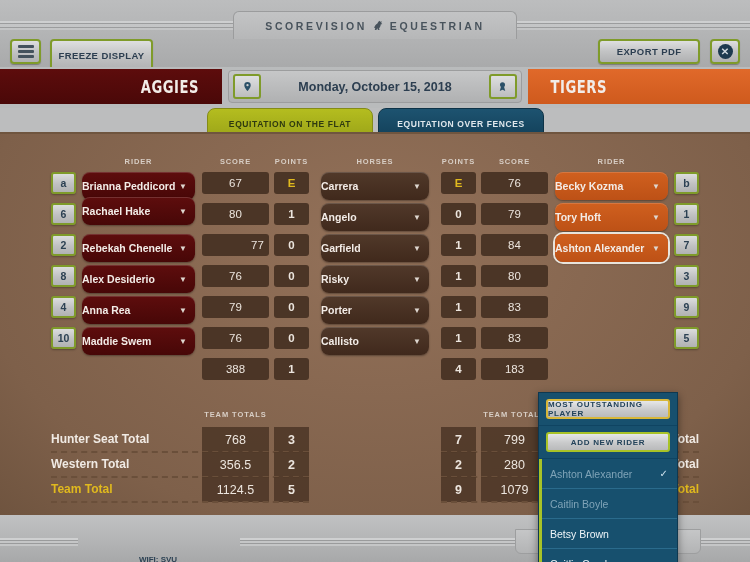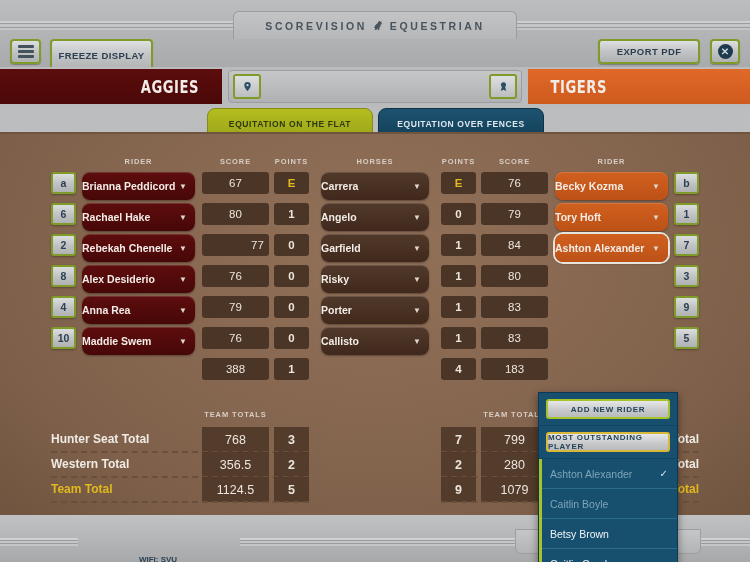--- a/index.html
+++ b/index.html
@@ -283,20 +283,21 @@
   <div class="team-bar">
     <div class="team-home">
       <span class="team-name">AGGIES</span>
     </div>
     <div class="date-plate">
       <div class="icon-btn">
         <svg width="11" height="13" viewBox="0 0 24 24" fill="#2a5068">
             <path d="M12 2a7 7 0 00-7 7c0 5 7 13 7 13s7-8 7-13a7 7 0 00-7-7zm0 9.5A2.5 2.5 0 1112 6.5a2.5 2.5 0 010 5z"></path>
           </svg>
       </div>
+      <span class="date-text">Monday, October 15, 2018</span>
       <div class="icon-btn">
         <svg width="11" height="13" viewBox="0 0 24 24" fill="#2a5068">
             <circle cx="12" cy="8" r="5.5"></circle>
             <path d="M8.5 13L6 22l6-3 6 3-2.5-9z"></path>
           </svg>
       </div>
     </div>
     <div class="team-away">
       <span class="team-name">TIGERS</span>
     </div>
@@ -328,21 +329,21 @@
           <span class="caret">▼</span>
         </div>
         <div class="cell points pts-E" style="left:441px;top:38px;">E</div>
         <div class="cell score" style="left:481px;top:38px;">76</div>
         <div class="pill away" style="left:555px;top:38px;">
           <span>Becky Kozma</span>
           <span class="caret">▼</span>
         </div>
         <div class="badge" style="left:674px;top:38px;">b</div>
         <div class="badge" style="left:51px;top:69px;">6</div>
-        <div class="pill home" style="left:82px;top:69px;">
+        <div class="pill home" style="left:82px;top:63px;">
           <span>Rachael Hake</span>
           <span class="caret">▼</span>
         </div>
         <div class="cell score" style="left:202px;top:69px;">80</div>
         <div class="cell points" style="left:274px;top:69px;">1</div>
         <div class="pill horse" style="left:321px;top:69px;">
           <span>Angelo</span>
           <span class="caret">▼</span>
         </div>
         <div class="cell points" style="left:441px;top:69px;">0</div>
@@ -439,24 +440,24 @@
         <div class="total-cell pts" style="left:274px;top:343px;">5</div>
         <div class="total-cell pts" style="left:441px;top:343px;">9</div>
         <div class="total-cell val" style="left:481px;top:343px;">1079</div>
         <div class="total-label gold" style="left:699px;top:348px;transform:translateX(-100%);">Team Total</div>
         <div class="dash" style="left:51px;top:367px;width:258px;"></div>
         <div class="dash" style="left:441px;top:367px;width:258px;"></div>
       </div>
 
     <div class="dropdown">
       <div class="dd-sec">
+        <div class="dd-btn gold">MOST OUTSTANDING PLAYER</div>
+      </div>
+      <div class="dd-sec">
         <div class="dd-btn green">ADD NEW RIDER</div>
-      </div>
-      <div class="dd-sec">
-        <div class="dd-btn gold">MOST OUTSTANDING PLAYER</div>
       </div>
       <div class="dd-list" id="dd-list">
           <div class="dd-item dim">
             <span>Ashton Alexander</span>
             <span class="dd-check">✓</span>
           </div>
           <div class="dd-item dim">
             <span>Caitlin Boyle</span>
           </div>
           <div class="dd-item">

